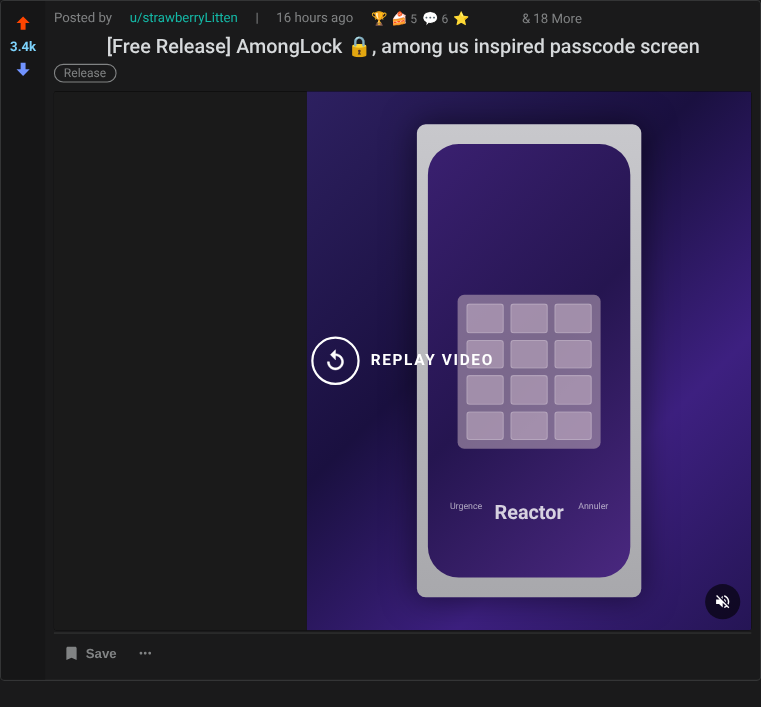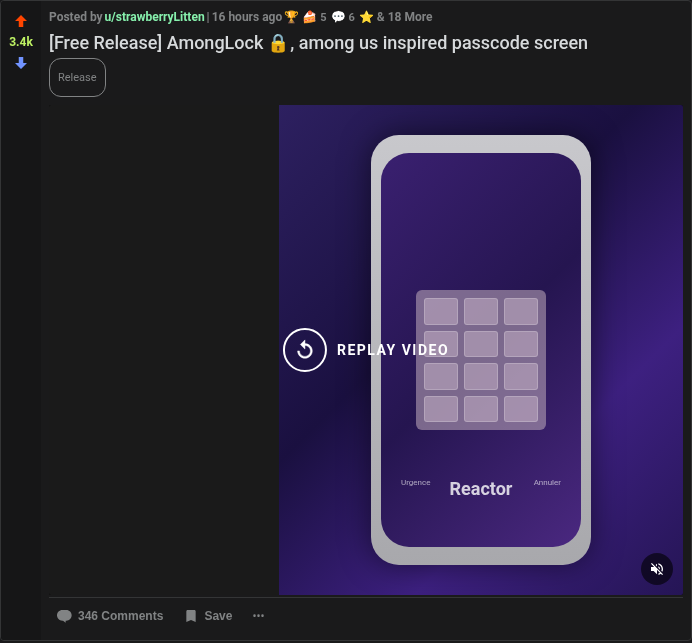--- a/index.html
+++ b/index.html
@@ -44,80 +44,80 @@
       border-radius: 2px;
       font-size: 18px;
       line-height: 1;
     }
     .vote-up { color: #ff4500; }
     .vote-down { color: #7193ff; }
 
     .vote-count {
       font-size: 12px;
       font-weight: 700;
-      color: #bef264;
+      color: #7dd3fc;
       text-align: center;
     }
 
     
     .post-content {
       flex: 1;
       padding: 8px;
     }
 
     
     .post-header {
       display: flex;
-      align-items: center;
+      align-items: flex-start;
       flex-wrap: wrap;
-      gap: 2px;
+      gap: 16px;
       font-size: 12px;
       color: #818384;
       margin-bottom: 6px;
-      font-weight: bold;
     }
 
     .posted-by-label { color: #818384; }
-    .username { color: #86efac; }
+    .username { color: #14b8a6; }
     .flair-badge {
       background: #373c3f;
       border-radius: 12px;
       padding: 1px 6px;
       font-size: 11px;
       display: flex;
       align-items: center;
       gap: 3px;
     }
     .separator { color: #818384; }
     .timestamp { color: #818384; }
 
     .flair-icons {
       display: flex;
       align-items: center;
       gap: 2px;
     }
 
-    .more-text { color: #818384; }
+    .more-text { color: #818384; margin-left: 45px; }
 
     
     .post-title {
       font-size: 18px;
       font-weight: 500;
       color: #d7dadc;
       margin-bottom: 4px;
       line-height: 1.3;
+      margin-left: 48px;
     }
 
     .flair-tag {
       display: inline-block;
       background: transparent;
       border: 1px solid #818384;
       color: #818384;
       border-radius: 12px;
-      padding: 12px 8px;
+      padding: 1px 8px;
       font-size: 11px;
       margin-bottom: 8px;
     }
 
     
     .media-container {
       position: relative;
       background: #000;
       width: 100%;
       height: 490px;
@@ -155,24 +155,24 @@
       bottom: 0;
       background: linear-gradient(135deg, #2d2060 0%, #1a1040 40%, #3d2080 70%, #251555 100%);
     }
 
     
     .phone-body {
       position: absolute;
       left: 50%;
       top: 50%;
       transform: translate(-50%, -50%);
-      width: 220px;
+      width: 204px;
       height: 430px;
       background: linear-gradient(180deg, #c8c8cc 0%, #a8a8ac 100%);
-      border-radius: 28px;
+      border-radius: 8px;
       box-shadow: 0 0 30px rgba(0,0,0,0.5);
     }
 
     .phone-screen {
       position: absolute;
       top: 18px;
       left: 10px;
       right: 10px;
       bottom: 18px;
       background: linear-gradient(135deg, #3a2070 0%, #251550 50%, #4a2880 100%);
@@ -442,26 +442,20 @@
             <svg viewBox="0 0 24 24">
               <path d="M16.5 12c0-1.77-1.02-3.29-2.5-4.03v2.21l2.45 2.45c.03-.2.05-.41.05-.63zm2.5 0c0 .94-.2 1.82-.54 2.64l1.51 1.51C20.63 14.91 21 13.5 21 12c0-4.28-2.99-7.86-7-8.77v2.06c2.89.86 5 3.54 5 6.71zM4.27 3L3 4.27 7.73 9H3v6h4l5 5v-6.73l4.25 4.25c-.67.52-1.42.93-2.25 1.18v2.06c1.38-.31 2.63-.95 3.69-1.81L19.73 21 21 19.73l-9-9L4.27 3zM12 4L9.91 6.09 12 8.18V4z"></path>
             </svg>
           </div>
 
         </div>
       </div>
 
       
       <div class="post-actions">
-        <button class="action-btn">
-          <svg viewBox="0 0 24 24">
-            <path d="M10 3H14C18.42 3 22 6.58 22 11C22 15.42 18.42 19 14 19H13V22L9 19H8C3.58 19 0 15.42 0 11C0 6.58 3.58 3 8 3H10Z"></path>
-          </svg>
-          <span>346 Comments</span>
-        </button>
 
 
         <button class="action-btn">
           <svg viewBox="0 0 24 24">
             <path d="M17 3H7c-1.1 0-2 .9-2 2v16l7-3 7 3V5c0-1.1-.9-2-2-2z"></path>
           </svg>
           <span>Save</span>
         </button>
 
         <div class="action-dots">

